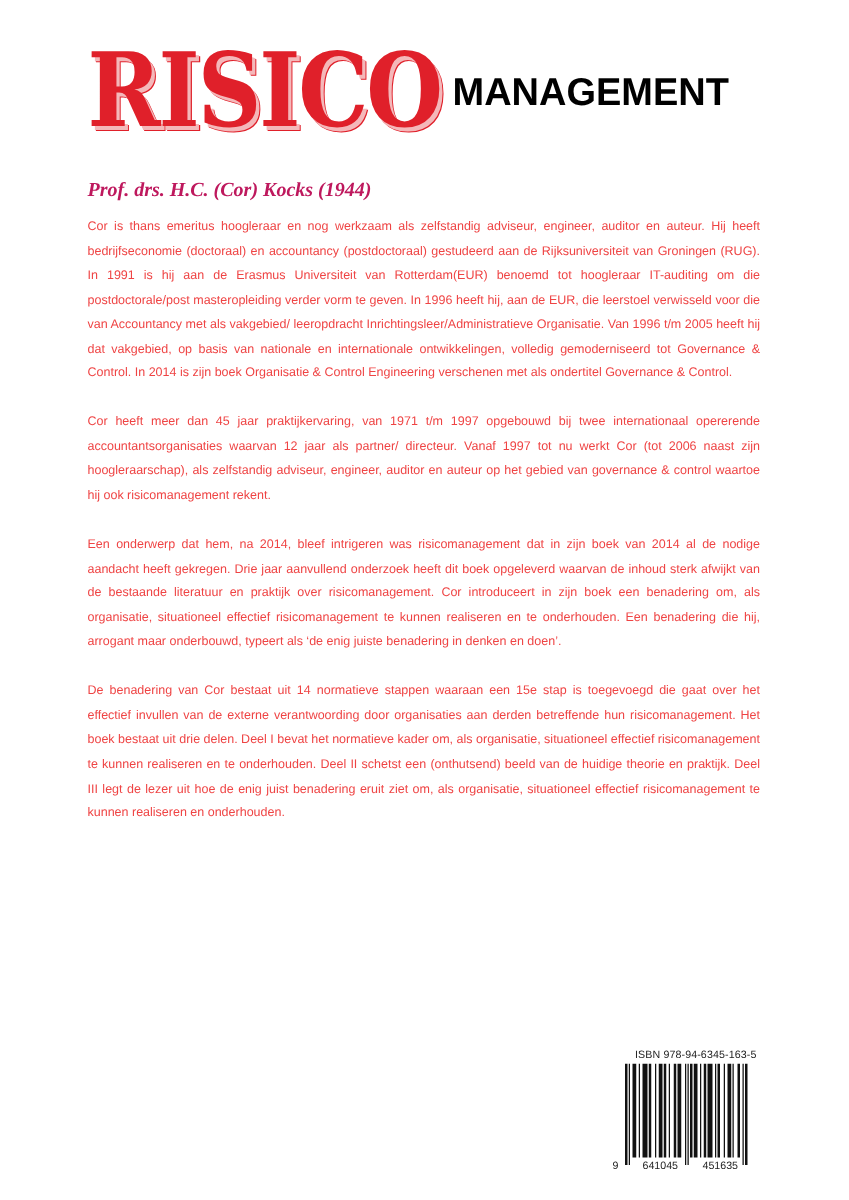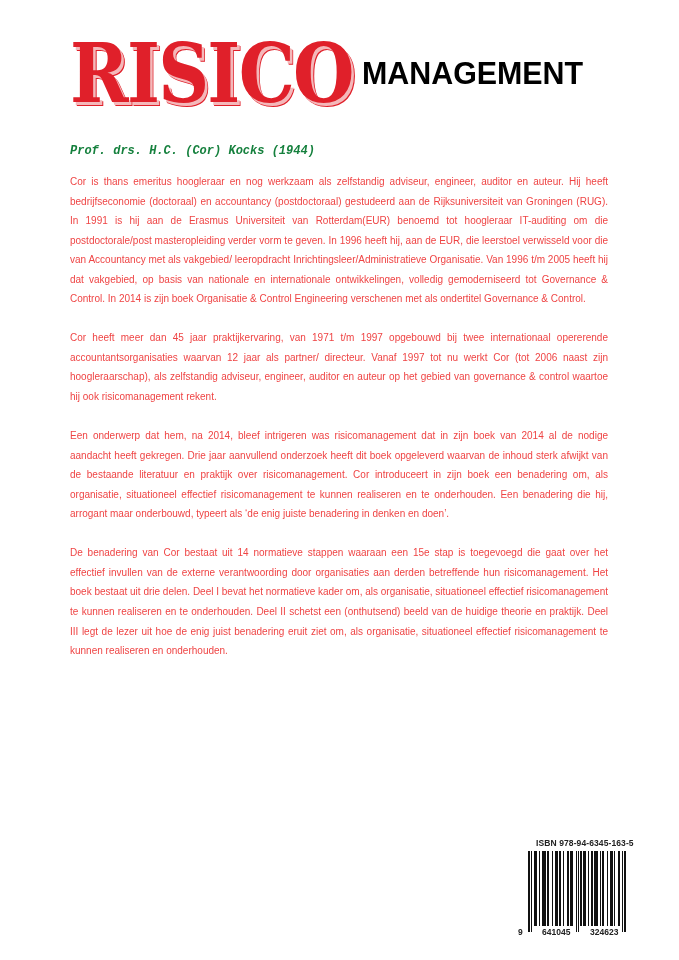--- a/index.html
+++ b/index.html
@@ -16,31 +16,31 @@
     transform: scaleX(0.86); transform-origin: left top;
   }
   .subtitle {
     position: absolute; left: 362px; top: 56px;
     font-family: "Liberation Sans", sans-serif; font-weight: bold;
     font-size: 31px; letter-spacing: 0px; color: #000;
     transform: scaleX(0.98); transform-origin: left top;
   }
   .author {
     position: absolute; left: 70px; top: 144px;
-    font-family: Liberation Mono, monospace; font-style: italic; font-weight: bold;
-    font-size: 12px; color: #15803d;
+    font-family: Liberation Serif, serif; font-style: italic; font-weight: bold;
+    font-size: 16px; color: #be185d;
   }
   .body-text {
     position: absolute; left: 70px; top: 172px; width: 538px;
     font-family: "Liberation Sans", sans-serif; font-size: 10px; line-height: 19.55px;
     text-align: justify; color: #ef4444;
   }
   .body-text p { margin: 0 0 19.55px 0; }
   .barcode {
-    position: absolute; left: 518px; top: 838px; width: 130px; height: 110px; font-weight: bold;
+    position: absolute; left: 490px; top: 838px; width: 130px; height: 110px;
   }
   .isbn-label {
     position: absolute; left: 18px; top: 0; font-size: 8.5px; color: #222;
     font-family: "Liberation Sans", sans-serif; letter-spacing: 0.1px;
   }
   .bars {
     position: absolute; left: 10px; top: 13px; width: 108px; height: 80px;
     display: flex; align-items: flex-start;
   }
   .bars span { display: block; background: #111; height: 75px; }
@@ -119,14 +119,14 @@
       <span style="width:1px"></span>
       <span class="s" style="width:3px"></span>
     <span style="width:2px"></span>
       <span class="s" style="width:2px"></span>
       <span class="g" style="width:1px"></span>
       <span class="s" style="width:1px"></span>
       <span class="g" style="width:2px"></span>
   </div>
   <div class="digits" style="left:0px">9</div>
   <div class="digits" style="left:24px">641045</div>
-  <div class="digits" style="left:72px">324623</div>
+  <div class="digits" style="left:72px">451635</div>
 </div>
 
 </body></html>

